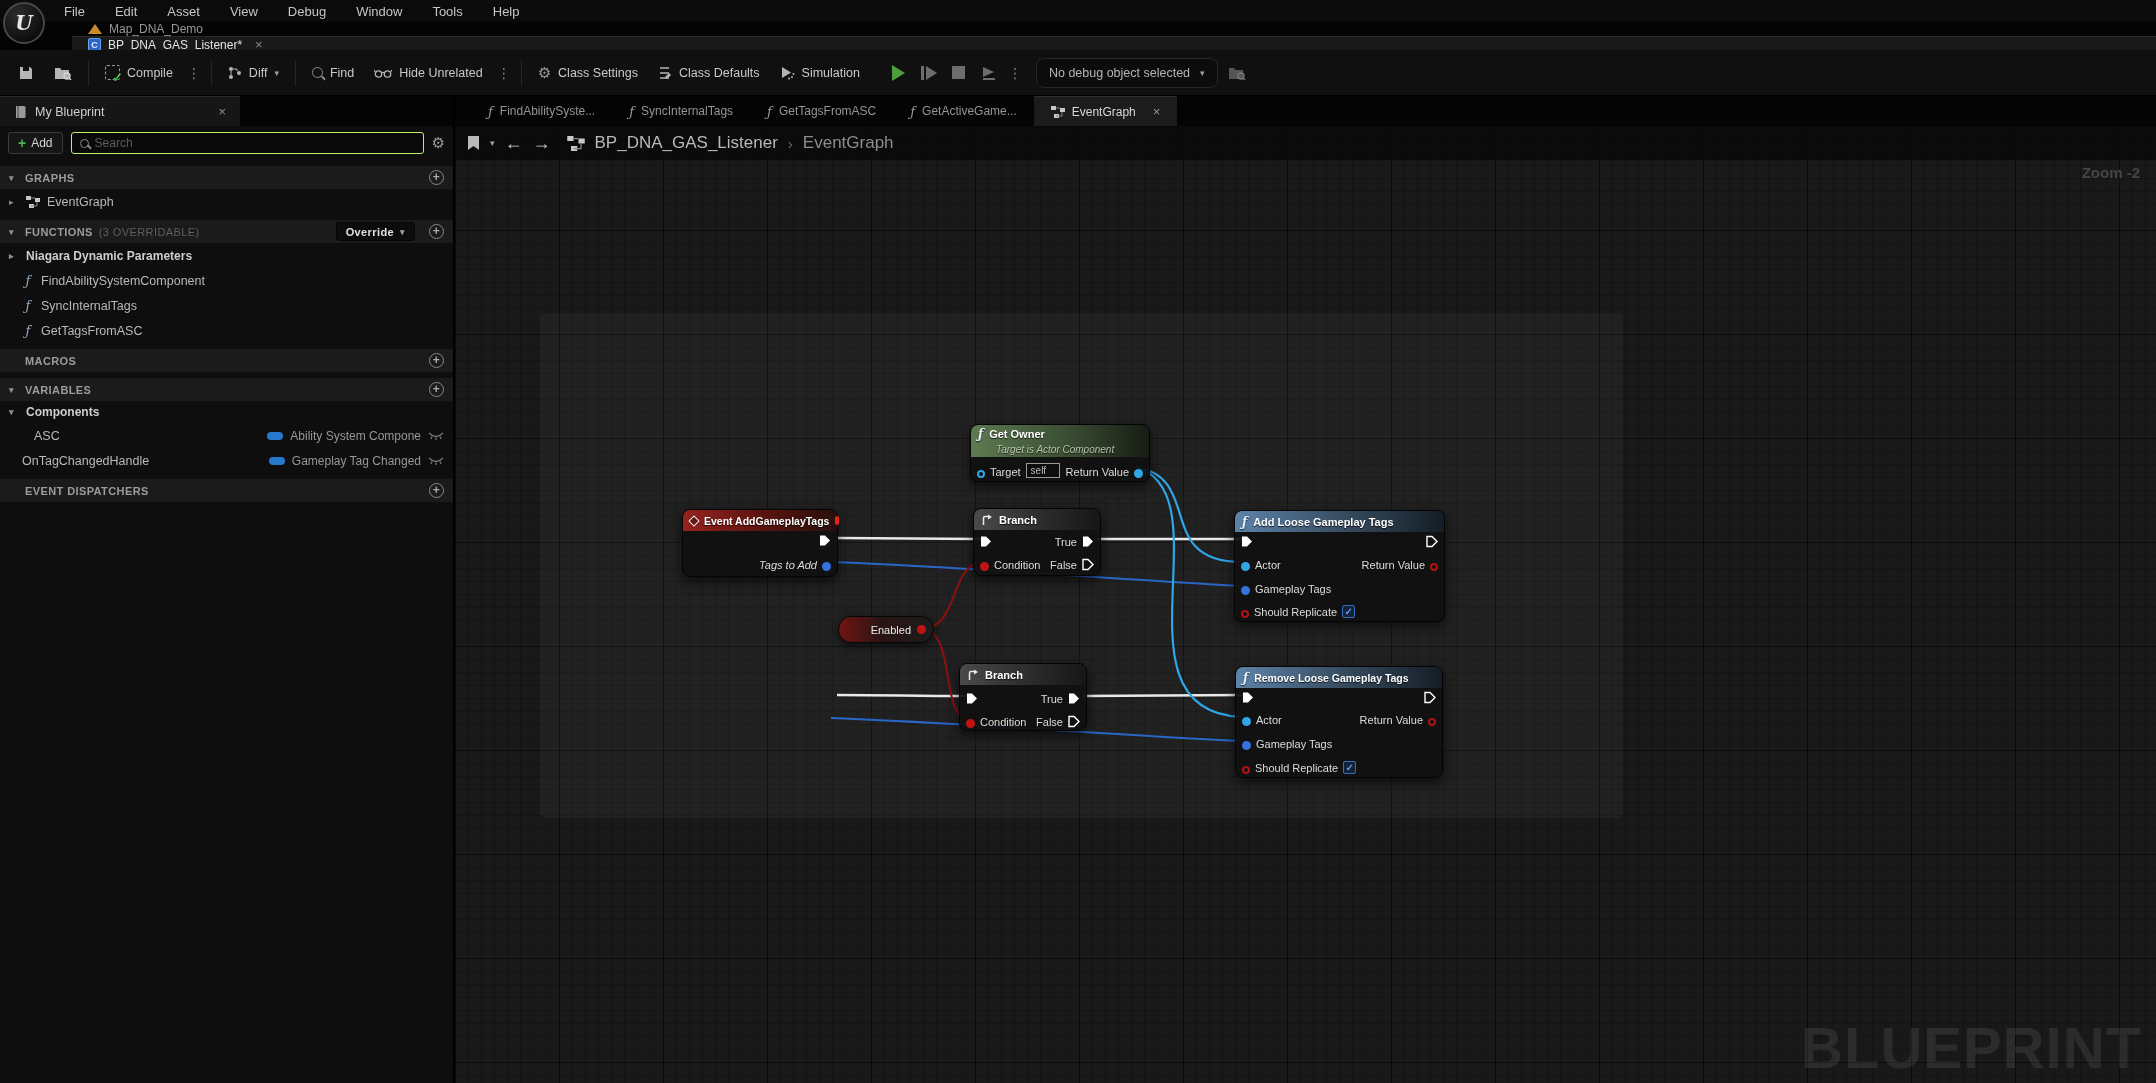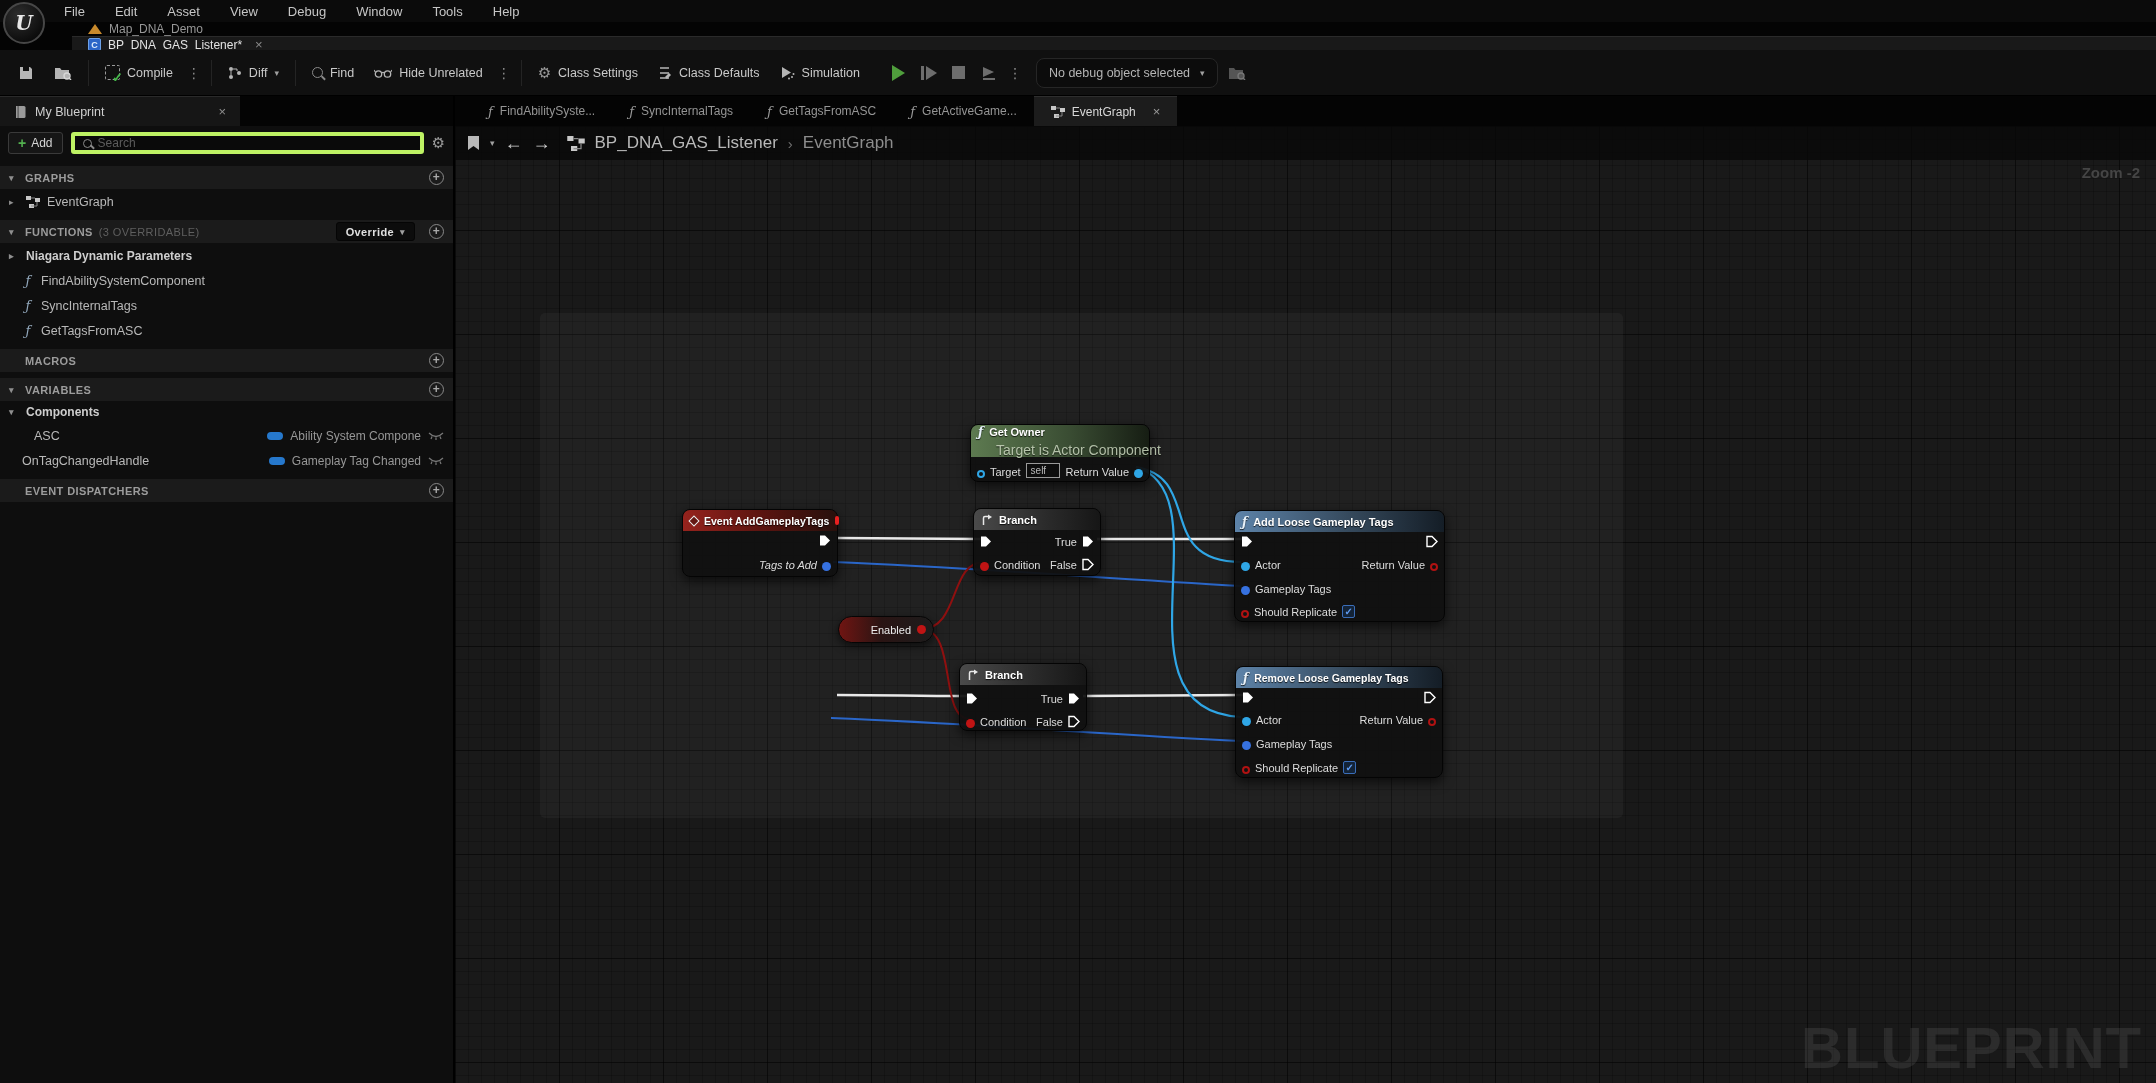--- a/index.html
+++ b/index.html
@@ -54,21 +54,21 @@
   #left-panel { position:absolute; left:0; top:96px; width:455px; height:987px; background:#0e0e0e;
     border-right:2px solid #000; }
   #panel-tab-row { height:30px; background:#040404; display:flex; align-items:stretch; }
   #mybp-tab { display:flex; align-items:center; gap:8px; background:#161616; padding:0 14px; width:240px;
     font-size:12.5px; color:#cfcfcf; border-top:1px solid #2a2a2a; }
   #mybp-tab .close { margin-left:auto; color:#8f8f8f; font-size:13px; }
   #add-search { display:flex; align-items:center; gap:8px; padding:6px 8px; }
   #add-btn { display:flex; align-items:center; gap:5px; background:#161616; border:1px solid #3a3a3a;
     border-radius:3px; height:22px; padding:0 9px; font-size:12px; color:#d6d6d6; }
   #add-btn .plus { color:#53b14f; font-weight:bold; font-size:14px; }
-  #search-box { flex:1; display:flex; align-items:center; gap:6px; background:#0a0a0a; border:4px solid #bef264;
+  #search-box { flex:1; display:flex; align-items:center; gap:6px; background:#0a0a0a; border:1px solid #bef264;
     border-radius:3px; height:22px; padding:0 8px; }
   #search-box input { background:transparent; border:none; outline:none; color:#bdbdbd; font-size:12px; width:100%;
     font-family:"Liberation Sans", sans-serif; }
   #search-box input::placeholder { color:#5c5c5c; }
   .mag { width:9px; height:9px; border:1.5px solid #8a8a8a; border-radius:50%; position:relative; flex:none; }
   .mag::after { content:""; position:absolute; width:5px; height:1.5px; background:#8a8a8a;
     transform:rotate(45deg); right:-4px; bottom:-1px; }
   .gear { color:#9a9a9a; font-size:15px; }
   .sec-head { height:23px; background:#1b1b1b; display:flex; align-items:center; gap:6px; padding:0 9px;
     margin-top:6px; font-size:11px; font-weight:bold; color:#9c9c9c; letter-spacing:.4px; }
@@ -124,21 +124,21 @@
   .node { position:absolute; background:rgba(16,16,16,.94); border:1px solid #040404; border-radius:8px;
     box-shadow:0 4px 12px rgba(0,0,0,.65); }
   .nhead { height:21px; border-radius:7px 7px 0 0; display:flex; align-items:center; gap:6px; padding:0 7px;
     font-size:11px; font-weight:bold; color:#fff; text-shadow:0 1px 1px rgba(0,0,0,.8); white-space:nowrap; }
   .hdr-red   { background:linear-gradient(90deg,#96231d 0%,#5c1410 50%,#27100c 100%); }
   .hdr-blue  { background:linear-gradient(90deg,#5d83a9 0%,#35495c 55%,#141d26 100%); }
   .hdr-green { background:linear-gradient(90deg,#5d7a50 0%,#3a4d33 55%,#161d13 100%); height:32px;
     flex-wrap:wrap; align-content:center; }
   .hdr-gray  { background:linear-gradient(90deg,#4a4a4a 0%,#2c2c2c 55%,#161616 100%); }
   .hdr-fico { font-family:"DejaVu Serif", serif; font-style:italic; font-weight:bold; font-size:12px; color:#e8f2fa; }
-  .subtitle { width:100%; font-weight:normal; font-size:14px; color:#c9d6bd; opacity:.85;
+  .subtitle { width:100%; font-weight:normal; font-style:italic; font-size:10px; color:#c9d6bd; opacity:.85;
     margin-top:-3px; padding-left:18px; }
   .evt-badge { margin-left:auto; width:9px; height:9px; border:2px solid #e82020; background:#400; border-radius:2px; }
   .diamond { width:8px; height:8px; border:1.5px solid #efefef; transform:rotate(45deg); background:rgba(0,0,0,.3); flex:none; }
   .prow { position:absolute; left:0; right:0; display:flex; align-items:flex-end; gap:5px; padding:0 6px;
     height:16px; font-size:11px; color:#dcdcdc; white-space:nowrap; }
   .prow.right { justify-content:flex-end; }
   .pin { width:9px; height:9px; border-radius:50%; flex:none; }
   .pin.filled-blue { background:#3671e0; }
   .pin.filled-cyan { background:#2fa6e6; }
   .pin.filled-red { background:#c01414; }

